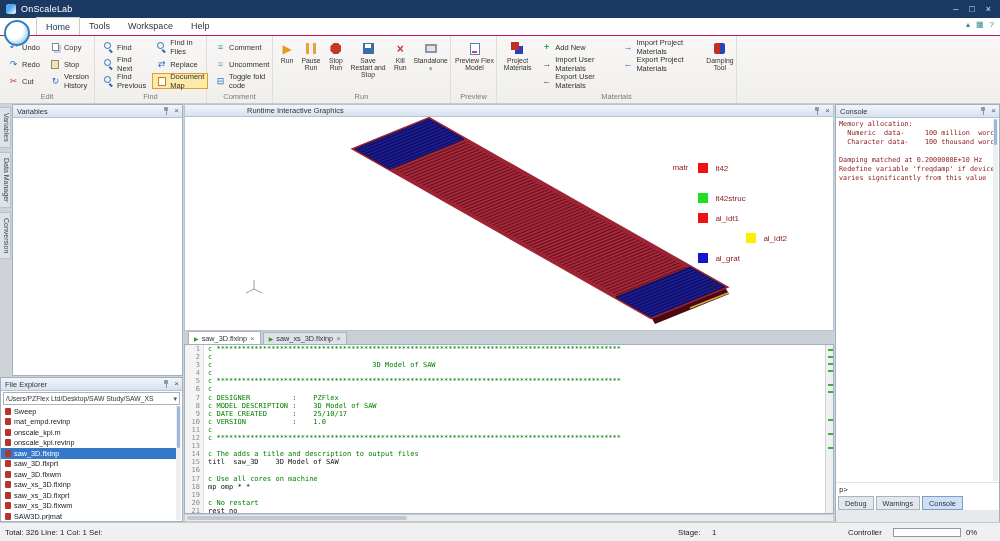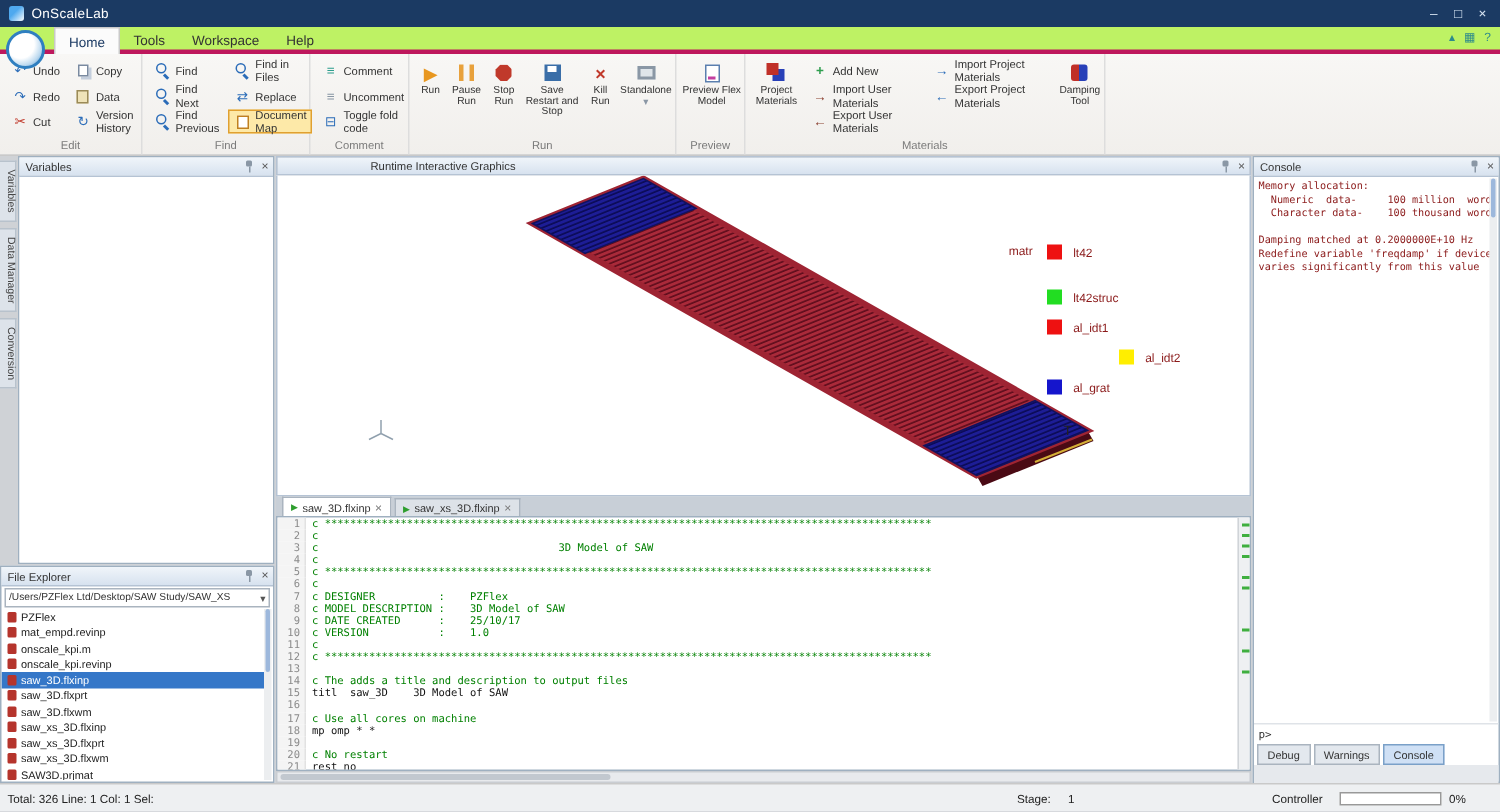--- a/index.html
+++ b/index.html
@@ -7,21 +7,21 @@
   .app{position:relative;width:1000px;height:541px;background:#cfd2d6;}
 
   
   .titlebar{position:absolute;left:0;top:0;width:1000px;height:18px;background:#1b3a63;color:#fff;display:flex;align-items:center;}
   .title-logo{width:10px;height:10px;margin:0 5px 0 6px;border-radius:2px;background:linear-gradient(135deg,#4fa9ef 40%,#ffffff 100%);}
   .title-text{font-size:9px;letter-spacing:.2px;}
   .win-controls{margin-left:auto;display:flex;gap:11px;padding-right:9px;font-size:9px;color:#d7e4f2;}
   .win-controls span{cursor:default;}
 
   
-  .tabrow{position:absolute;left:0;top:18px;width:1000px;height:18px;background:#bef264;border-bottom:3px solid #be185d;display:flex;align-items:flex-start;}
+  .tabrow{position:absolute;left:0;top:18px;width:1000px;height:18px;background:#ffffff;border-bottom:1px solid #be185d;display:flex;align-items:flex-end;}
   .app-circle{position:absolute;left:4px;top:2px;width:26px;height:26px;border-radius:50%;border:2px solid #2f7fc0;background:radial-gradient(circle at 35% 35%,#ffffff 45%,#bcd9ef 70%,#2f7fc0 100%);z-index:5;}
   .rtabs{display:flex;margin-left:36px;height:18px;align-items:stretch;}
   .rtab{font-size:9px;color:#333;padding:2px 9px 2px;display:flex;align-items:center;}
   .rtab.active{background:#fbfbfb;border:1px solid #c9c9c9;border-bottom:none;color:#1b3a63;}
   .tabrow-right{position:absolute;right:6px;top:20px;display:flex;gap:6px;font-size:8px;color:#2e8b8b;}
 
   
   .ribbon{position:absolute;left:0;top:36px;width:1000px;height:68px;background:linear-gradient(#f8f7f5,#f1efec);border-bottom:1px solid #c9c9c9;display:flex;}
   .grp{border-right:1px solid #ddd;display:flex;flex-direction:column;height:100%;}
   .grp-content{flex:1;display:flex;align-items:flex-start;padding:3px 2px 0 4px;}
@@ -181,21 +181,21 @@
         <div class="rbtn small">
           <span class="gi">
               <span class="i-copy"></span>
             </span>
           <span>Copy</span>
         </div>
         <div class="rbtn small">
           <span class="gi">
               <span class="i-paste"></span>
             </span>
-          <span>Data</span>
+          <span>Stop</span>
         </div>
         <div class="rbtn small">
           <span class="gi c-blue">↻</span>
           <span>Version History</span>
         </div>
       </div>
       <div class="grp-label">Edit</div>
     </div>
 
     <div class="grp" style="width:112px;">
@@ -383,21 +383,21 @@
         </span>
       </div>
       <div class="pathbar">
         <span>/Users/PZFlex Ltd/Desktop/SAW Study/SAW_XS</span>
         <span class="path-caret">▾</span>
       </div>
       <div class="file-list">
 
           <div class="file-row">
             <span class="i-file"></span>
-            <span>PZFlex</span>
+            <span>Sweep</span>
           </div>
 
           <div class="file-row">
             <span class="i-file"></span>
             <span>mat_empd.revinp</span>
           </div>
 
           <div class="file-row">
             <span class="i-file"></span>
             <span>onscale_kpi.m</span>

